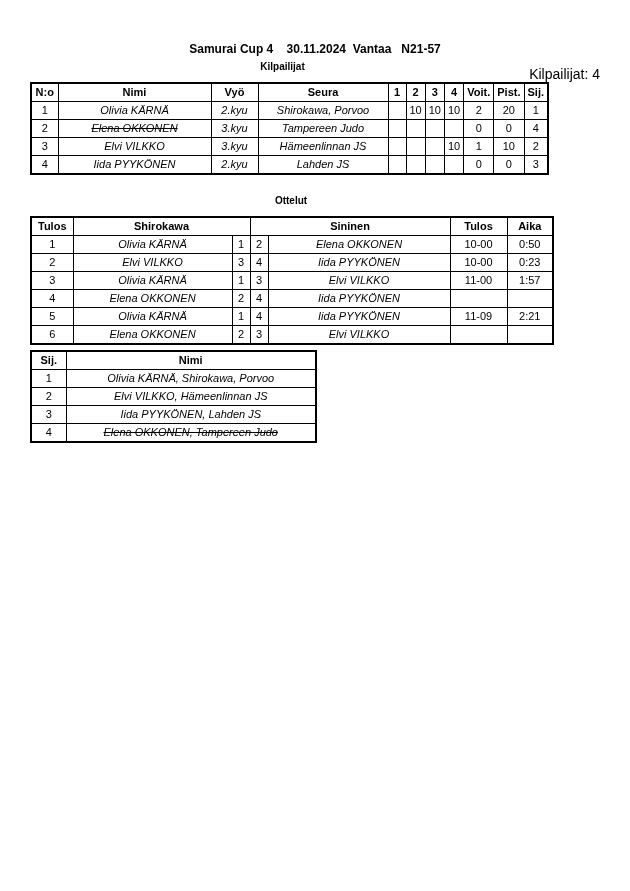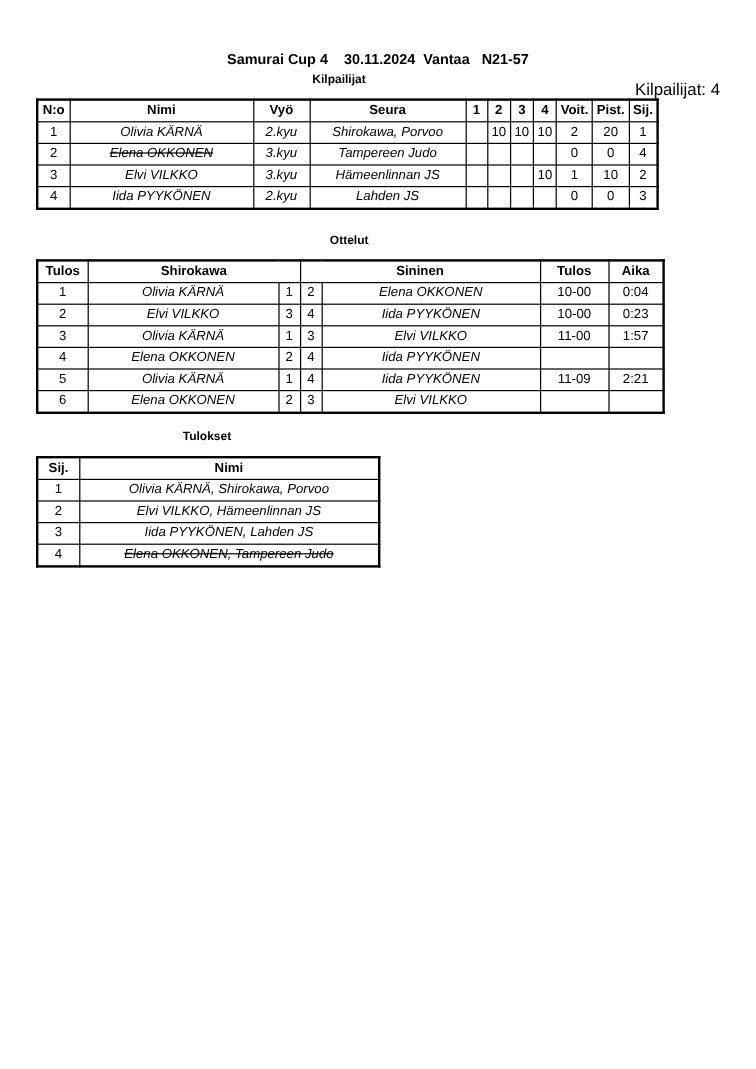--- a/index.html
+++ b/index.html
@@ -177,21 +177,21 @@
       </tr>
     </thead>
     <tbody>
         <tr>
           <td class="c">1</td>
           <td class="l">Olivia KÄRNÄ</td>
           <td class="c">1</td>
           <td class="c">2</td>
           <td class="l">Elena OKKONEN</td>
           <td class="c">10-00</td>
-          <td class="c">0:04</td>
+          <td class="c">0:50</td>
         </tr>
         <tr>
           <td class="c">2</td>
           <td class="l">Elvi VILKKO</td>
           <td class="c">3</td>
           <td class="c">4</td>
           <td class="l">Iida PYYKÖNEN</td>
           <td class="c">10-00</td>
           <td class="c">0:23</td>
         </tr>
@@ -227,23 +227,20 @@
           <td class="l">Elena OKKONEN</td>
           <td class="c">2</td>
           <td class="c">3</td>
           <td class="l">Elvi VILKKO</td>
           <td class="c blank"></td>
           <td class="c blank"></td>
         </tr>
       </tbody>
   </table>
 
-  <div class="headrow hr3">
-    <span class="sec w285">Tulokset</span>
-  </div>
 
   <table class="grid">
     <colgroup>
       <col style="width:35px">
         <col style="width:250px">
     </colgroup>
     <thead>
       <tr>
         <th>Sij.</th>
         <th>Nimi</th>

